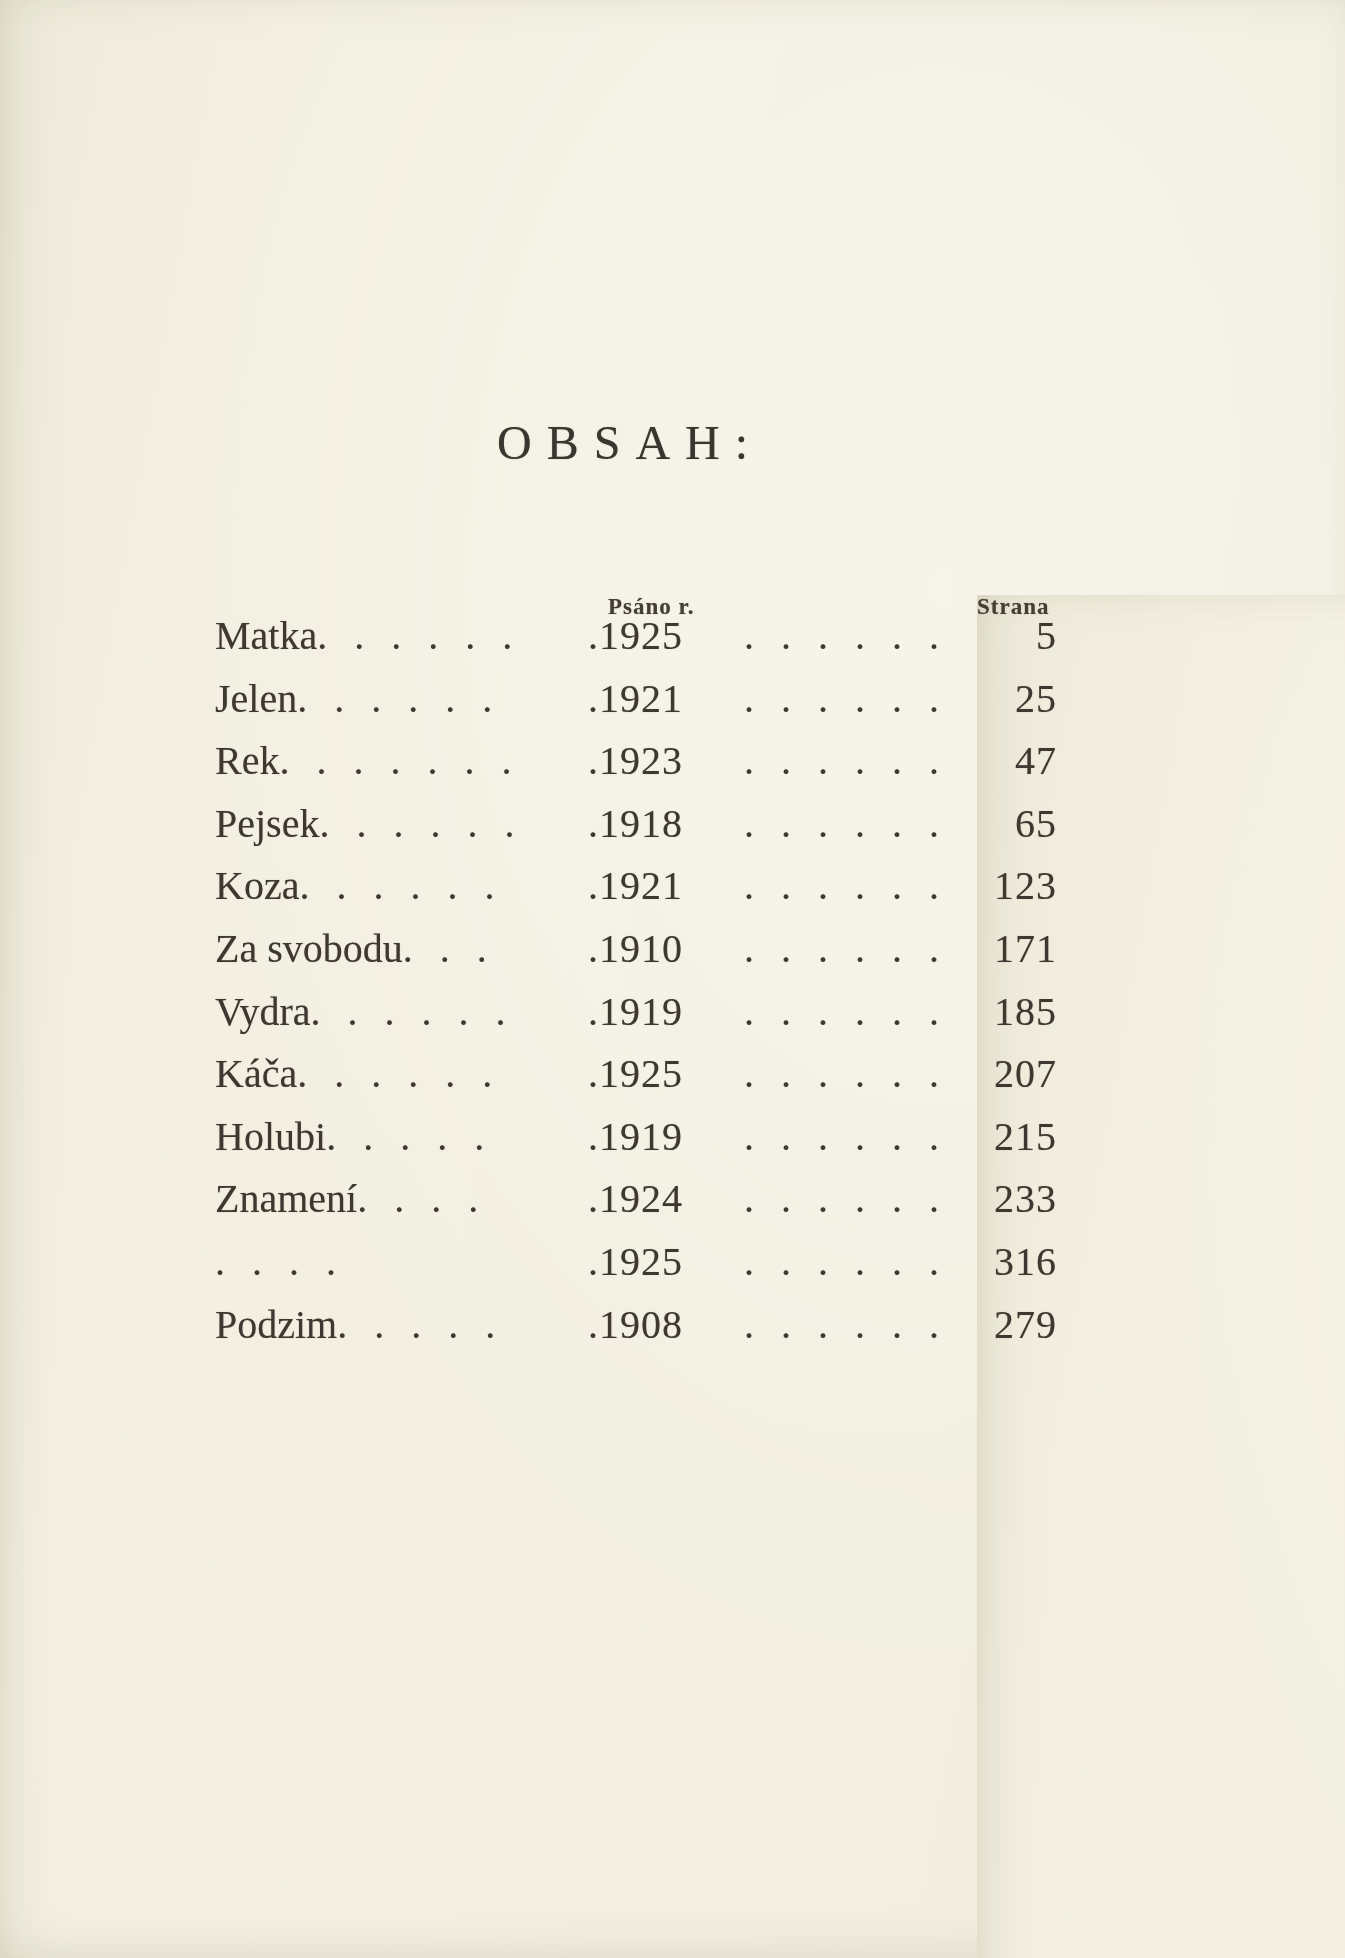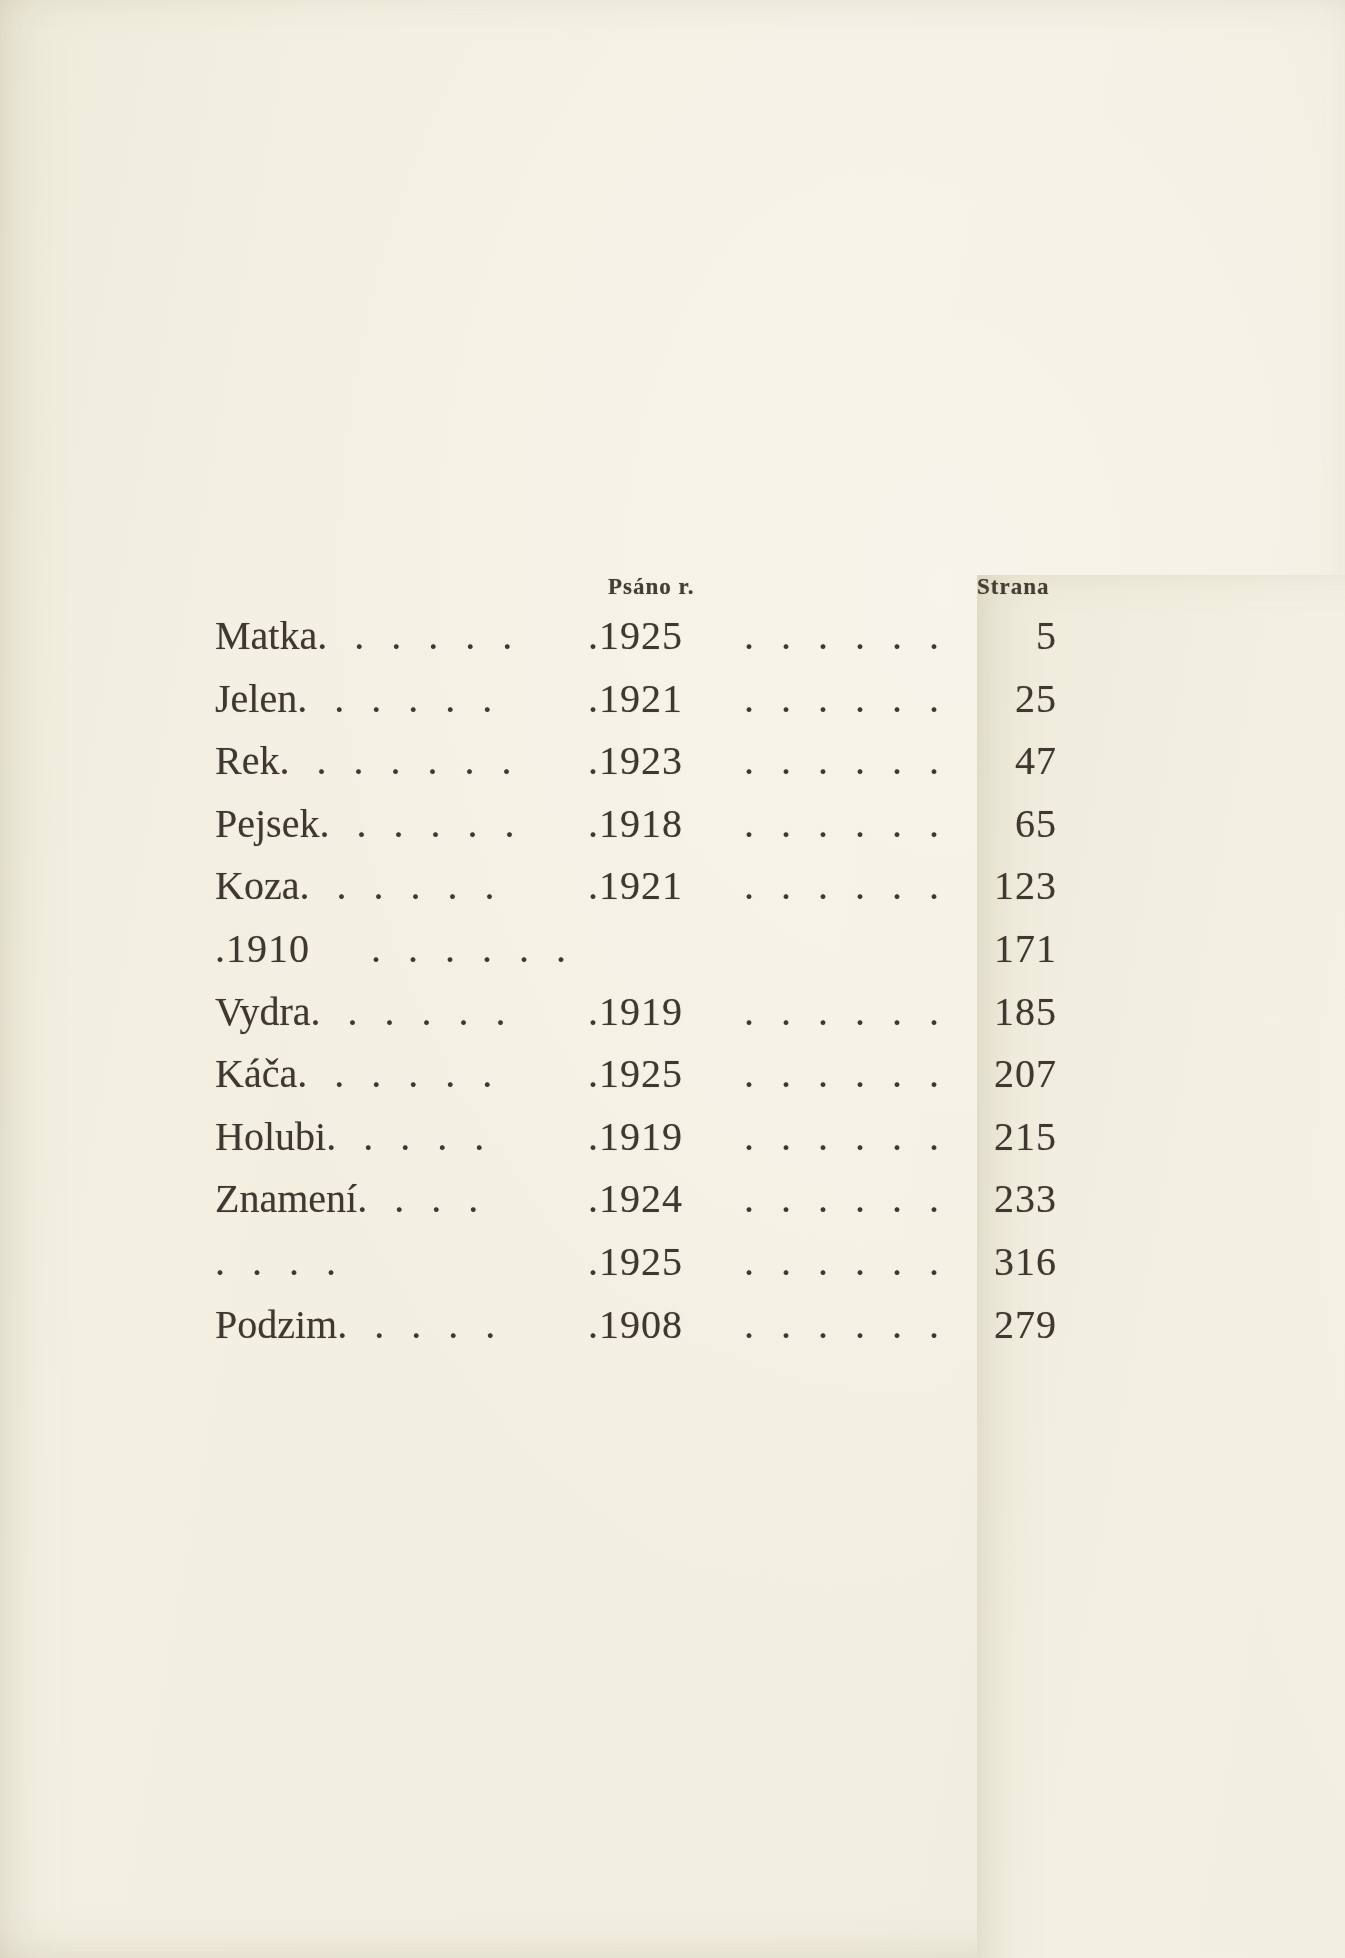--- a/index.html
+++ b/index.html
@@ -26,21 +26,21 @@
     left: 497px; top: 419px;
     font-size: 48px;
     letter-spacing: 15px;
     line-height: 1;
     color: #3a352f;
     text-shadow: 0 0 1px rgba(55,48,40,0.45);
     white-space: nowrap;
   }
   .col-header {
     position: absolute;
-    top: 575px;
+    top: 595px;
     font-size: 23px;
     font-weight: bold;
     letter-spacing: 1px;
     line-height: 1;
     color: #453e35;
     text-shadow: 0 0 1px rgba(55,48,40,0.4);
     white-space: nowrap;
   }
   .col-header.written { left: 608px; }
   .col-header.page    { left: 977px; }
@@ -78,20 +78,21 @@
     flex: 1;
     text-align: right;
     letter-spacing: 1px;
   }
 </style>
 </head>
 <body>
 
 <div class="page">
 
+  <div class="page-title">OBSAH:</div>
 
   <div class="col-header written">Psáno r.</div>
 
   <div class="col-header page">Strana</div>
 
   <div class="toc-rows" id="toc-rows">
   <div class="toc-row">
     <span class="cell-title-dots">
       <span class="title">Matka</span>
       <span class="dots">. . . . . .</span>
@@ -135,20 +136,24 @@
     <span class="cell-title-dots">
       <span class="title">Koza</span>
       <span class="dots">. . . . . .</span>
     </span>
     <span class="cell-year">.1921</span>
     <span class="cell-dots2 dots">. . . . . .</span>
     <span class="cell-page">123</span>
   </div>
 
   <div class="toc-row">
+    <span class="cell-title-dots">
+      <span class="title">Za svobodu</span>
+      <span class="dots">. . .</span>
+    </span>
     <span class="cell-year">.1910</span>
     <span class="cell-dots2 dots">. . . . . .</span>
     <span class="cell-page">171</span>
   </div>
 
   <div class="toc-row">
     <span class="cell-title-dots">
       <span class="title">Vydra</span>
       <span class="dots">. . . . . .</span>
     </span>

